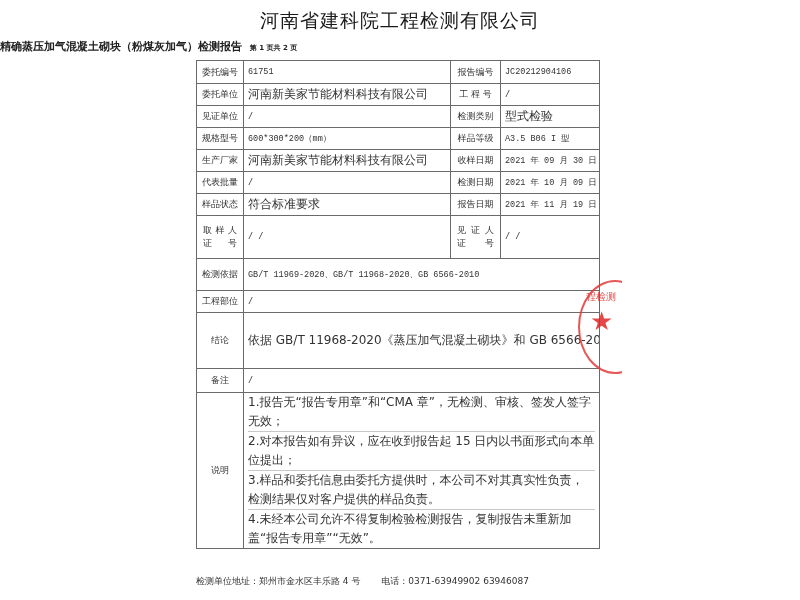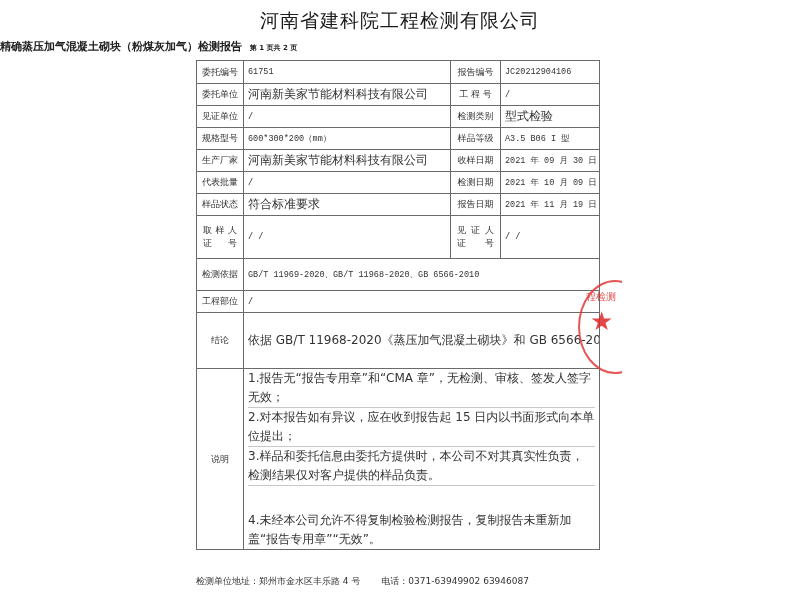--- a/index.html
+++ b/index.html
@@ -23,21 +23,21 @@
   table.report td {
     border: 1px solid #6a6a6a; padding: 0 4px; vertical-align: middle;
     overflow: hidden; white-space: nowrap; color: #333;
   }
   td.lbl { text-align: center; font-family: "DejaVu Sans", sans-serif; color: #3a3a3a; font-size: 9px; }
   td.val { text-align: left; font-family: "Liberation Mono", "DejaVu Sans Mono", monospace; font-size: 8.5px; }
   td.valcn { text-align: left; font-family: "DejaVu Sans", sans-serif; font-size: 12px; }
   td.wrap { white-space: normal; line-height: 13px; }
   .lbl2 { display: block; line-height: 13px; text-align: justify; text-align-last: justify; padding: 0 2px; }
   .note-line { display: block; line-height: 19px; border-bottom: 1px solid #c8c8c8; white-space: normal; }
-  .note-line:last-child { border-bottom: none; margin-top: 25px; }
+  .note-line:last-child { border-bottom: none; }
   .address {
     position: absolute; left: 196px; top: 575px; width: 404px; font-size: 9px;
     font-family: "DejaVu Sans", sans-serif; color: #333; white-space: nowrap;
   }
   .address .phone { margin-left: 18px; }
   .stamp {
     position: absolute; left: 578px; top: 280px; width: 70px; height: 90px;
     border: 2px solid #e23a3a; border-radius: 50%; opacity: 0.85;
     clip-path: inset(0 30px 0 0);
   }
@@ -121,20 +121,24 @@
     <td class="val" colspan="3">GB/T 11969-2020、GB/T 11968-2020、GB 6566-2010</td>
   </tr>
   <tr style="height:22px">
     <td class="lbl">工程部位</td>
     <td class="val" colspan="3">/</td>
   </tr>
   <tr style="height:56px">
     <td class="lbl">结论</td>
     <td class="valcn wrap" colspan="3">依据 GB/T 11968-2020《蒸压加气混凝土砌块》和 GB 6566-2010《建筑材料放射性核素限量》标准，所检项目符合技术指标要求。</td>
   </tr>
+  <tr style="height:24px">
+    <td class="lbl">备注</td>
+    <td class="val" colspan="3">/</td>
+  </tr>
   <tr style="height:113px">
     <td class="lbl">说明</td>
     <td class="valcn wrap" colspan="3">
       <span class="note-line">1.报告无“报告专用章”和“CMA 章”，无检测、审核、签发人签字无效；</span>
       <span class="note-line">2.对本报告如有异议，应在收到报告起 15 日内以书面形式向本单位提出；</span>
       <span class="note-line">3.样品和委托信息由委托方提供时，本公司不对其真实性负责，检测结果仅对客户提供的样品负责。</span>
       <span class="note-line">4.未经本公司允许不得复制检验检测报告，复制报告未重新加盖“报告专用章”“无效”。</span>
     </td>
   </tr>
 </tbody>

